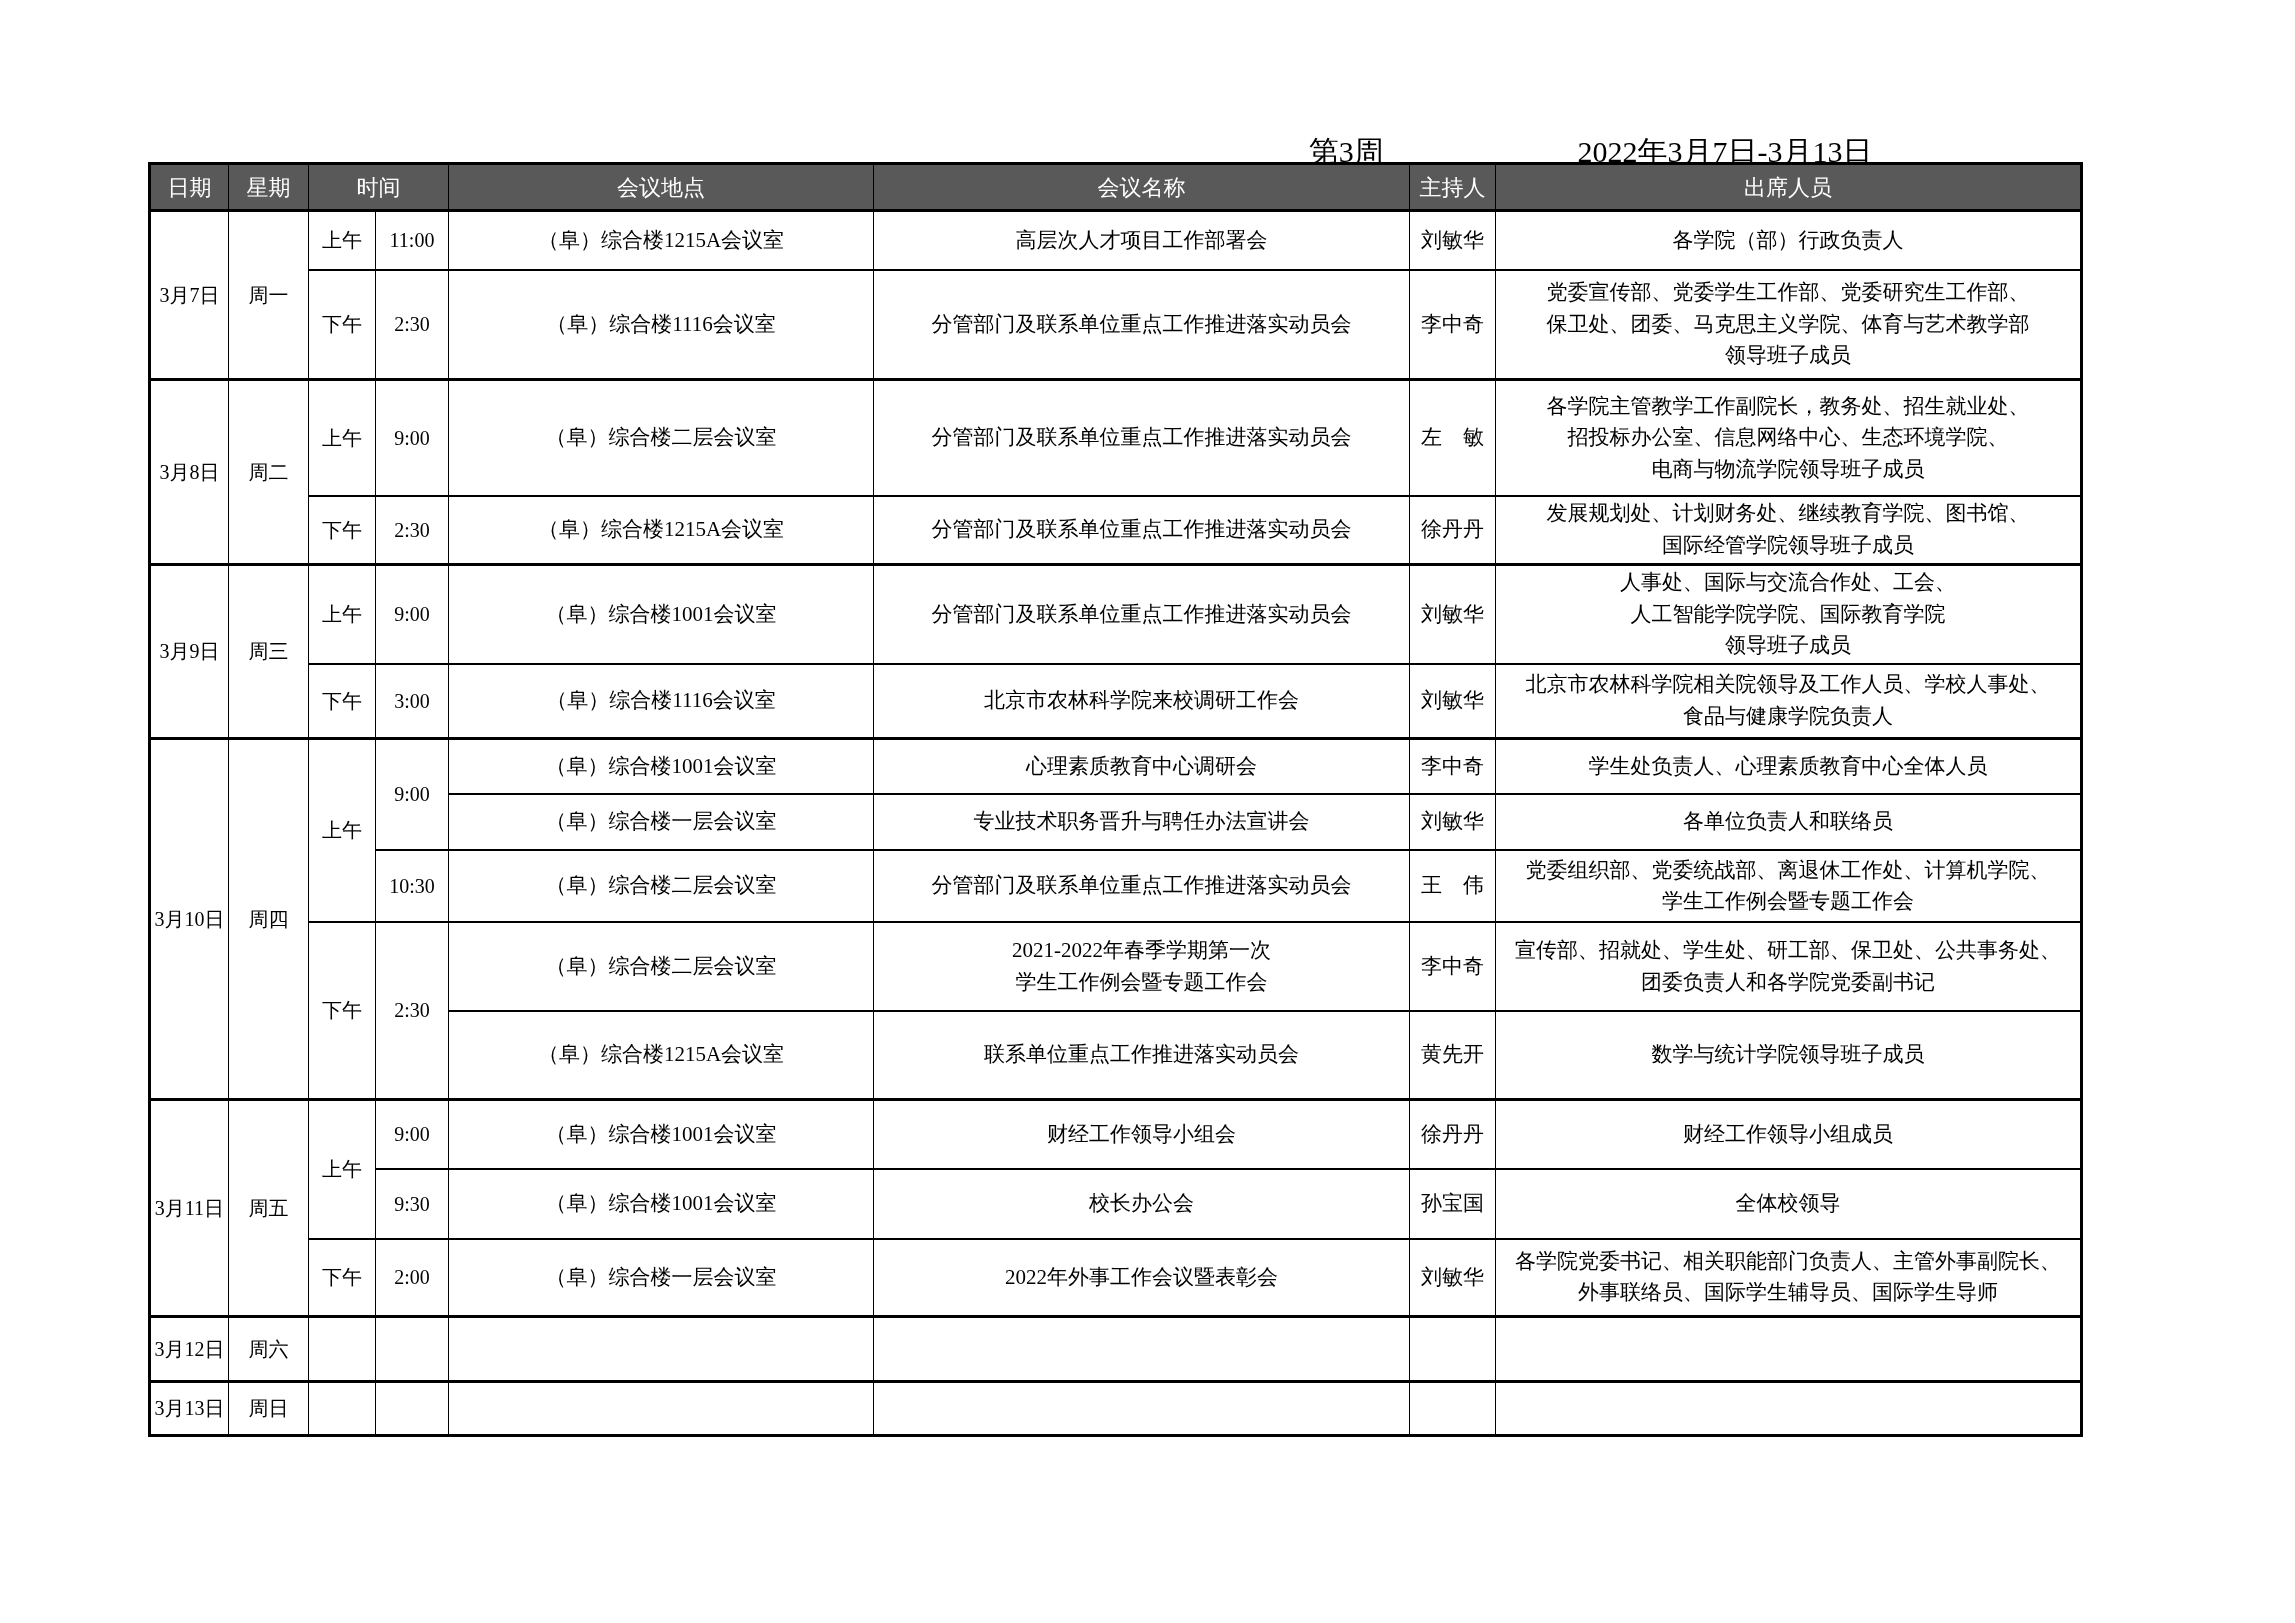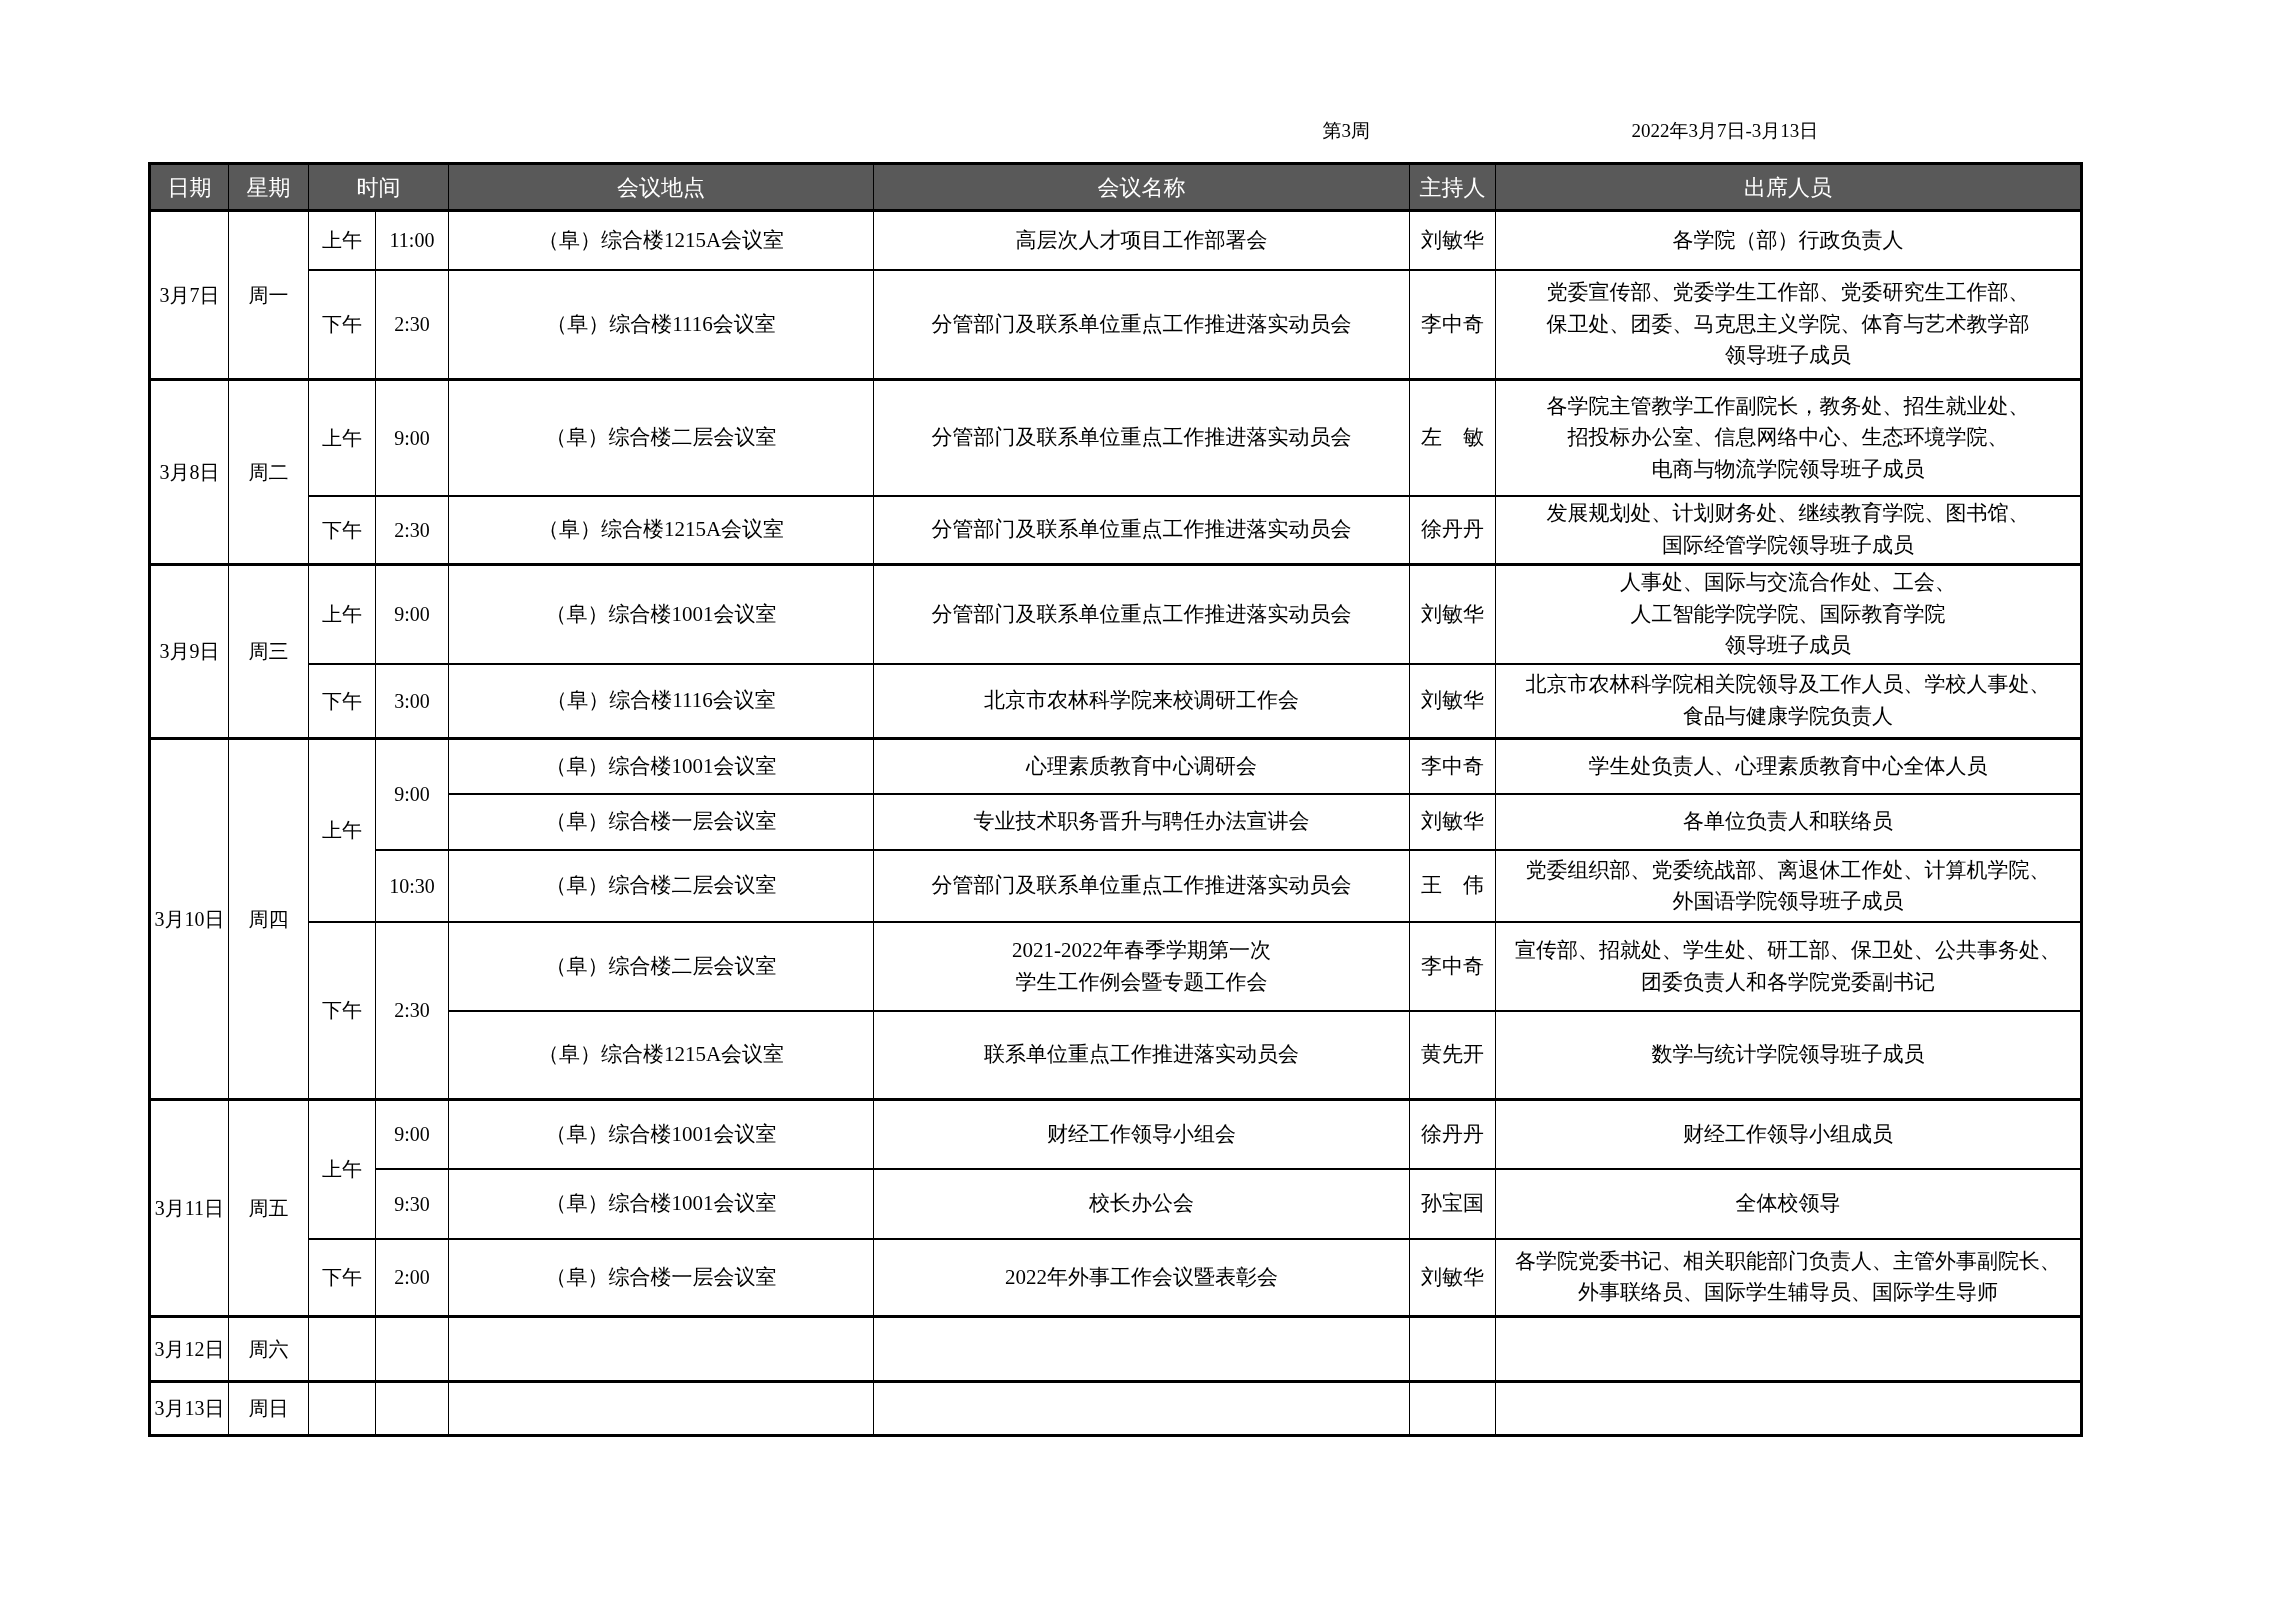--- a/index.html
+++ b/index.html
@@ -15,21 +15,21 @@
     background:var(--page-bg);
     color:#000;
     font-family:"Liberation Serif","DejaVu Serif",serif;
   }
   .sheet{position:relative;width:2295px;height:1623px;overflow:hidden;}
 
   .page-title{
     position:absolute;left:131px;top:83px;width:1932px;
     text-align:center;font-size:33px;font-weight:bold;letter-spacing:1.5px;
   }
-  .meta-line{position:absolute;left:131px;top:118px;width:1932px;height:28.6px;font-size:19px;}
+  .meta-line{position:absolute;left:131px;top:132px;width:1932px;height:28.6px;font-size:30px;}
   .week-label{position:absolute;left:62.9%;transform:translateX(-50%);white-space:nowrap;}
   .date-range{position:absolute;left:82.5%;transform:translateX(-50%);white-space:nowrap;}
 
   table.schedule{
     position:absolute;left:148px;top:162px;width:1932px;
     border-collapse:collapse;table-layout:fixed;
     border:3.8px solid var(--border);
   }
   .schedule th,.schedule td{
     border-left:1.5px solid var(--border);
@@ -181,21 +181,21 @@
         <td>专业技术职务晋升与聘任办法宣讲会</td>
         <td>刘敏华</td>
         <td>各单位负责人和联络员</td>
       </tr>
       <tr>
         <td class="time-col">10:30</td>
         <td>（阜）综合楼二层会议室</td>
         <td>分管部门及联系单位重点工作推进落实动员会</td>
         <td>王　伟</td>
         <td>党委组织部、党委统战部、离退休工作处、计算机学院、
-外国语学院领导班子成员</td>
+学生工作例会暨专题工作会</td>
       </tr>
       <tr>
         <td class="time-col" rowspan="2">下午</td>
         <td class="time-col" rowspan="2">2:30</td>
         <td>（阜）综合楼二层会议室</td>
         <td>2021-2022年春季学期第一次
 学生工作例会暨专题工作会</td>
         <td>李中奇</td>
         <td>宣传部、招就处、学生处、研工部、保卫处、公共事务处、
 团委负责人和各学院党委副书记</td>

